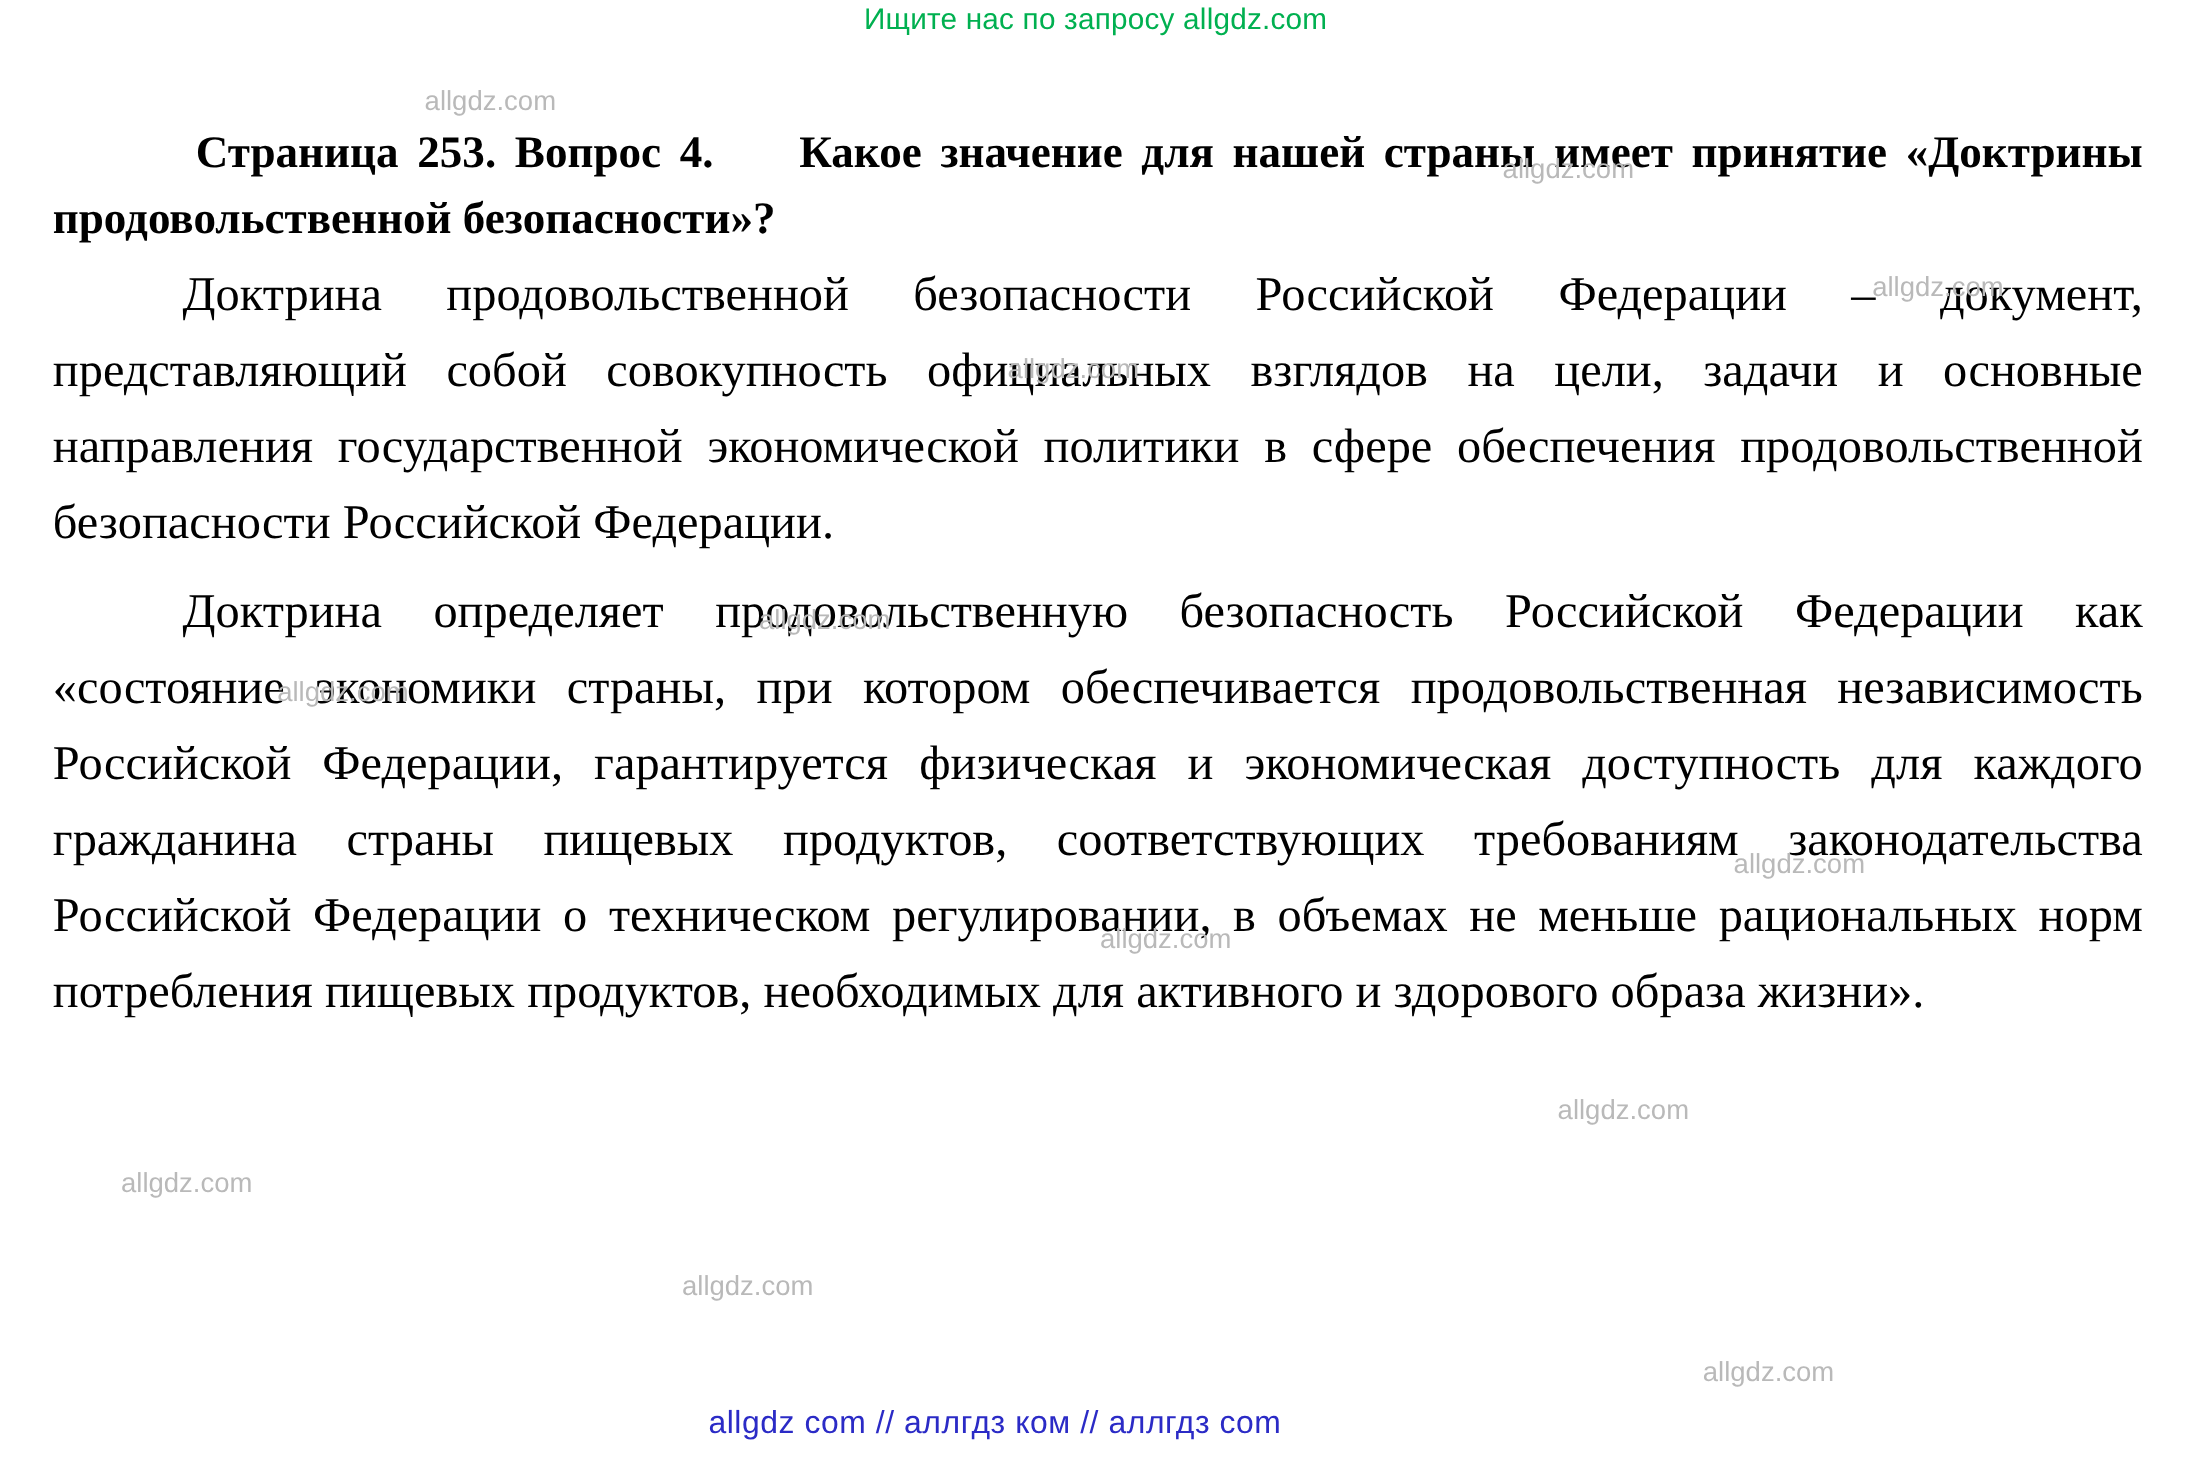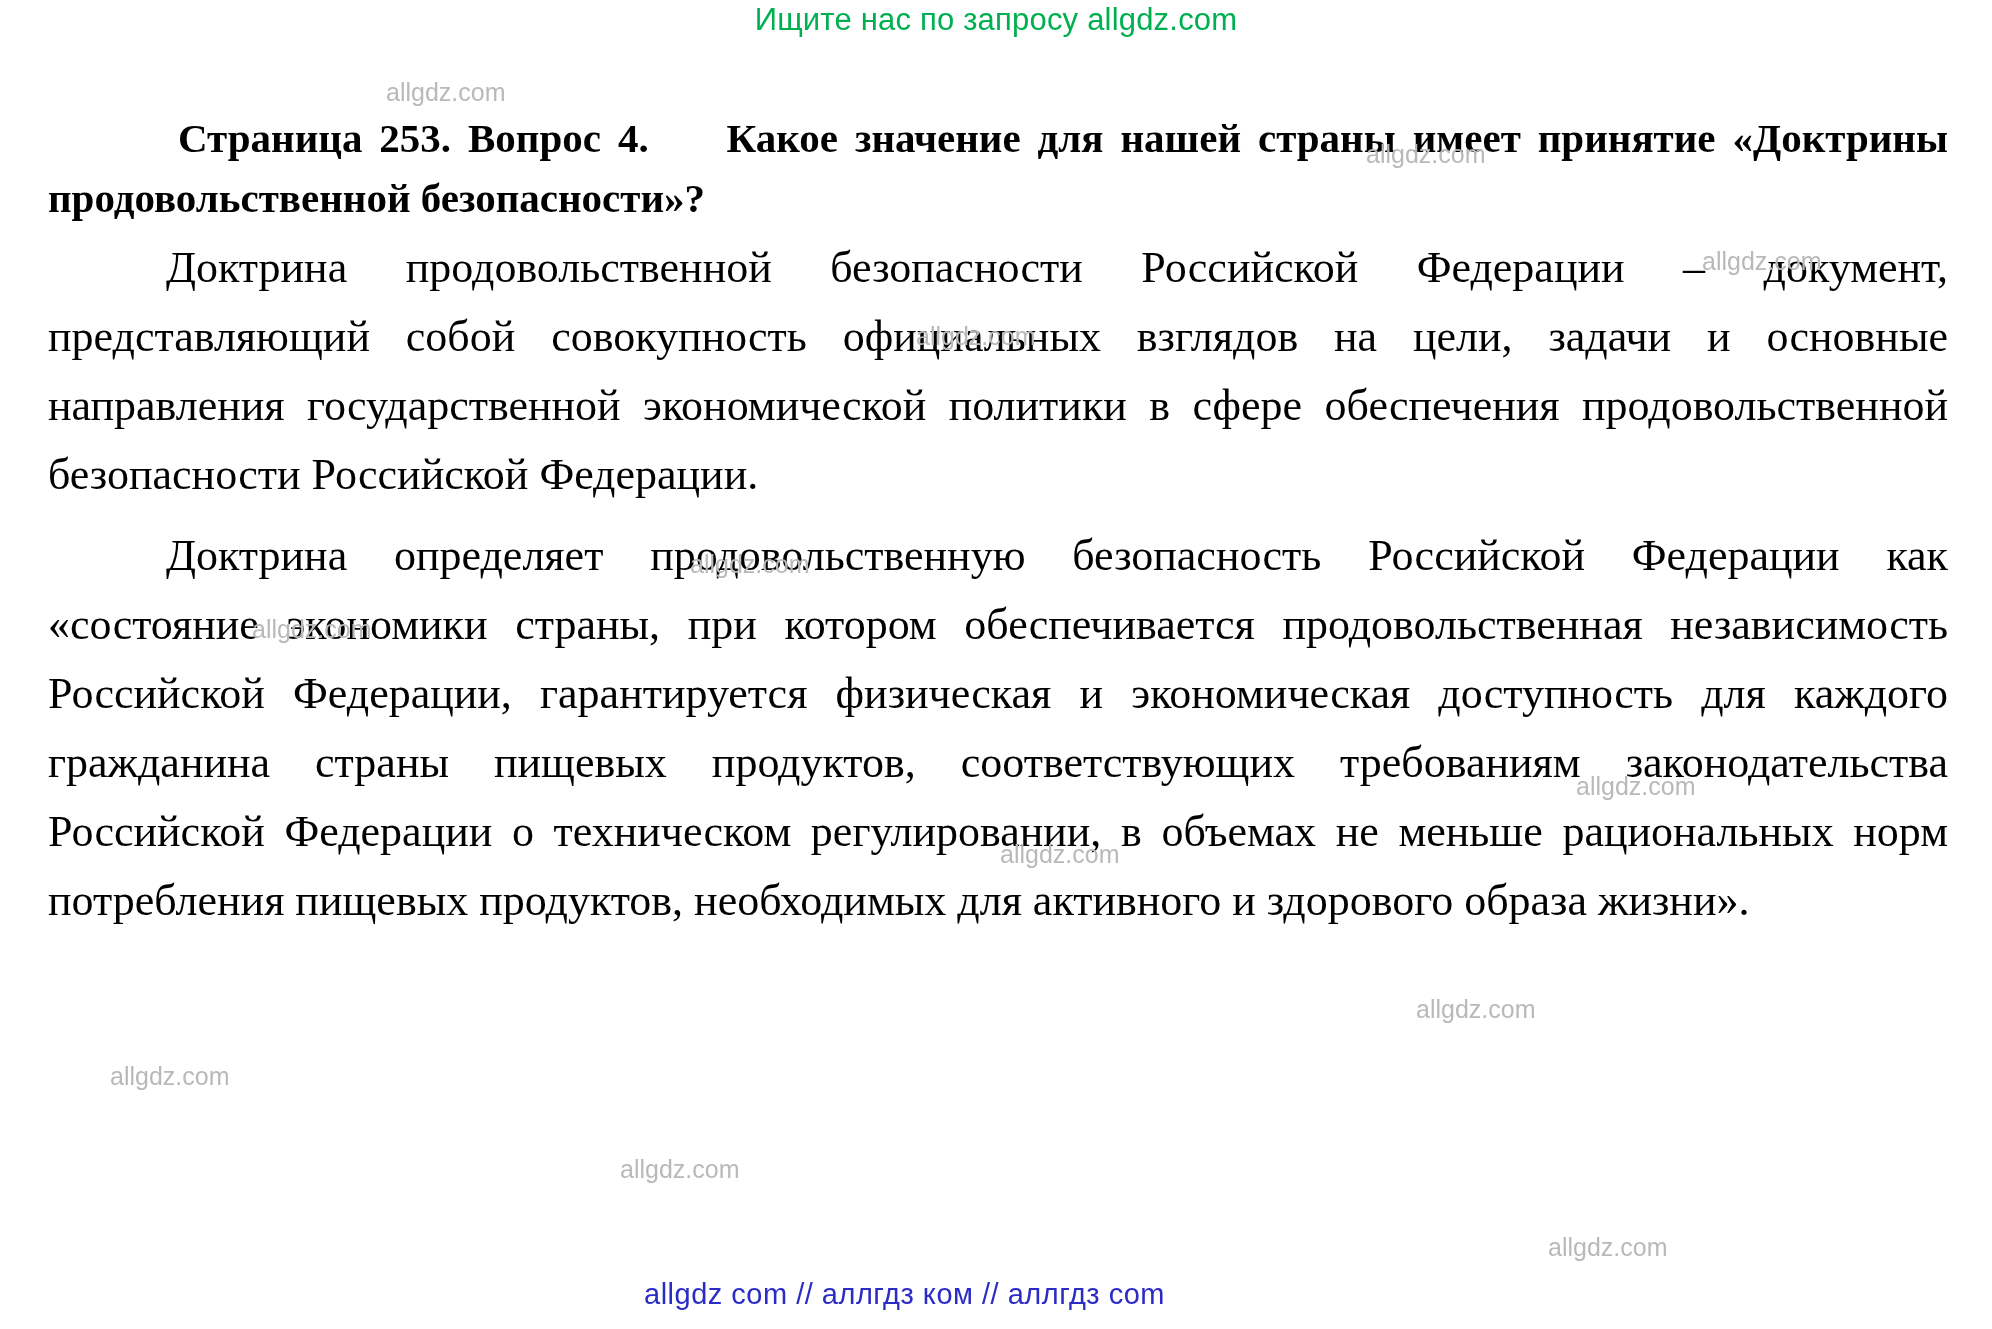--- a/index.html
+++ b/index.html
@@ -19,21 +19,21 @@
     width: 1992px;
     height: 1329px;
   }
   .top-banner {
     position: absolute;
     top: 0;
     left: 0;
     width: 1992px;
     text-align: center;
     font-family: "Liberation Sans", sans-serif;
-    font-size: 31px;
+    font-size: 27px;
     color: #00b050;
     letter-spacing: 0.2px;
     padding-top: 2px;
   }
   .content {
     position: absolute;
     left: 48px;
     top: 108px;
     width: 1900px;
   }

